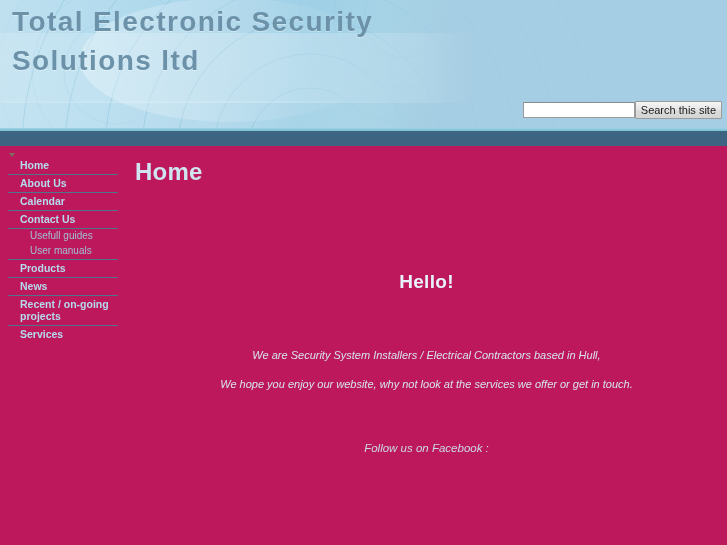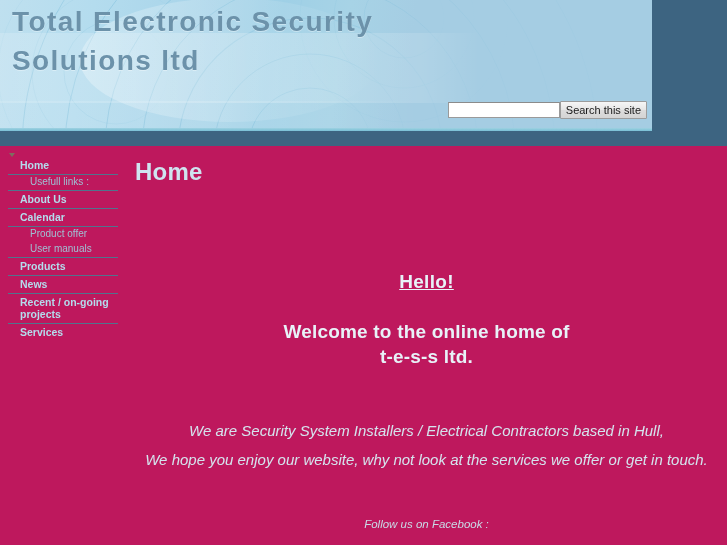--- a/index.html
+++ b/index.html
@@ -13,21 +13,21 @@
     height: 545px;
     overflow: hidden;
     background: #3d6481;
     font-family: "Liberation Sans", sans-serif;
     position: relative;
   }
 
   
   #site-header {
     position: relative;
-    width: 652px;
+    width: 727px;
     height: 131px;
     overflow: hidden;
     background: linear-gradient(100deg,
         #bfe0ef 0%,
         #b4dcee 14%,
         #a8d4e9 30%,
         #9fd0e6 42%,
         #a7d3e6 52%,
         #a5cde3 62%,
         #a5cde3 100%);
@@ -214,37 +214,36 @@
     color: #e3eef5;
   }
   .hello {
     margin: 0;
     padding-top: 85px;
     text-align: center;
     font-size: 19px;
     font-weight: bold;
     color: #e8f2f8;
     letter-spacing: 0.3px;
-    text-decoration: underline;
   }
   .welcome {
     margin: 0;
     padding-top: 26px;
     text-align: center;
     font-size: 19px;
     font-weight: bold;
     line-height: 25px;
     color: #e8f2f8;
     letter-spacing: 0.2px;
   }
   .body-para {
     margin: 0;
     text-align: center;
     font-style: italic;
-    font-size: 15px;
+    font-size: 11px;
     line-height: 16px;
     color: #d5e4ee;
   }
   #para-1 { padding-top: 54px; }
   #para-2 { padding-top: 13px; padding-left: 8px; padding-right: 8px; }
   #para-3 { padding-top: 13px; }
   #facebook-line {
     margin: 0;
     padding-top: 50px;
     text-align: center;
@@ -303,36 +302,36 @@
 
 <div id="page-body">
 
   <nav id="sidebar">
 
     <div class="nav-top">
       <span class="expander"></span>
       <a href="#">Home</a>
     </div>
 
-    <div class="nav-sub with-rule">
-      <a href="#">Usefull links :</a>
-    </div>
 
     <div class="nav-top">
       <a href="#">About Us</a>
     </div>
 
     <div class="nav-top">
       <a href="#">Calendar</a>
     </div>
 
+    <div class="nav-top">
+      <a href="#">Contact Us</a>
+    </div>
 
 
     <div class="nav-sub">
-      <a href="#">Product offer</a>
+      <a href="#">Usefull guides</a>
     </div>
 
     <div class="nav-sub with-rule">
       <a href="#">User manuals</a>
     </div>
 
     <div class="nav-top">
       <a href="#">Products</a>
     </div>
 
@@ -349,24 +348,20 @@
     </div>
 
   </nav>
 
   <main id="main">
     <h2 id="page-title">Home</h2>
 
     <div id="content-inner">
       <p class="hello">Hello!</p>
 
-      <p class="welcome">
-        <span>Welcome to the online home of</span><br>
-        <span>t-e-s-s ltd.</span>
-      </p>
 
       <p id="para-1" class="body-para">We are Security System Installers / Electrical Contractors based in Hull,</p>
       <p id="para-3" class="body-para">We hope you enjoy our website, why not look at the services we offer or get in touch.</p>
 
       <p id="facebook-line">Follow us on Facebook :</p>
     </div>
   </main>
 
 </div>
 

